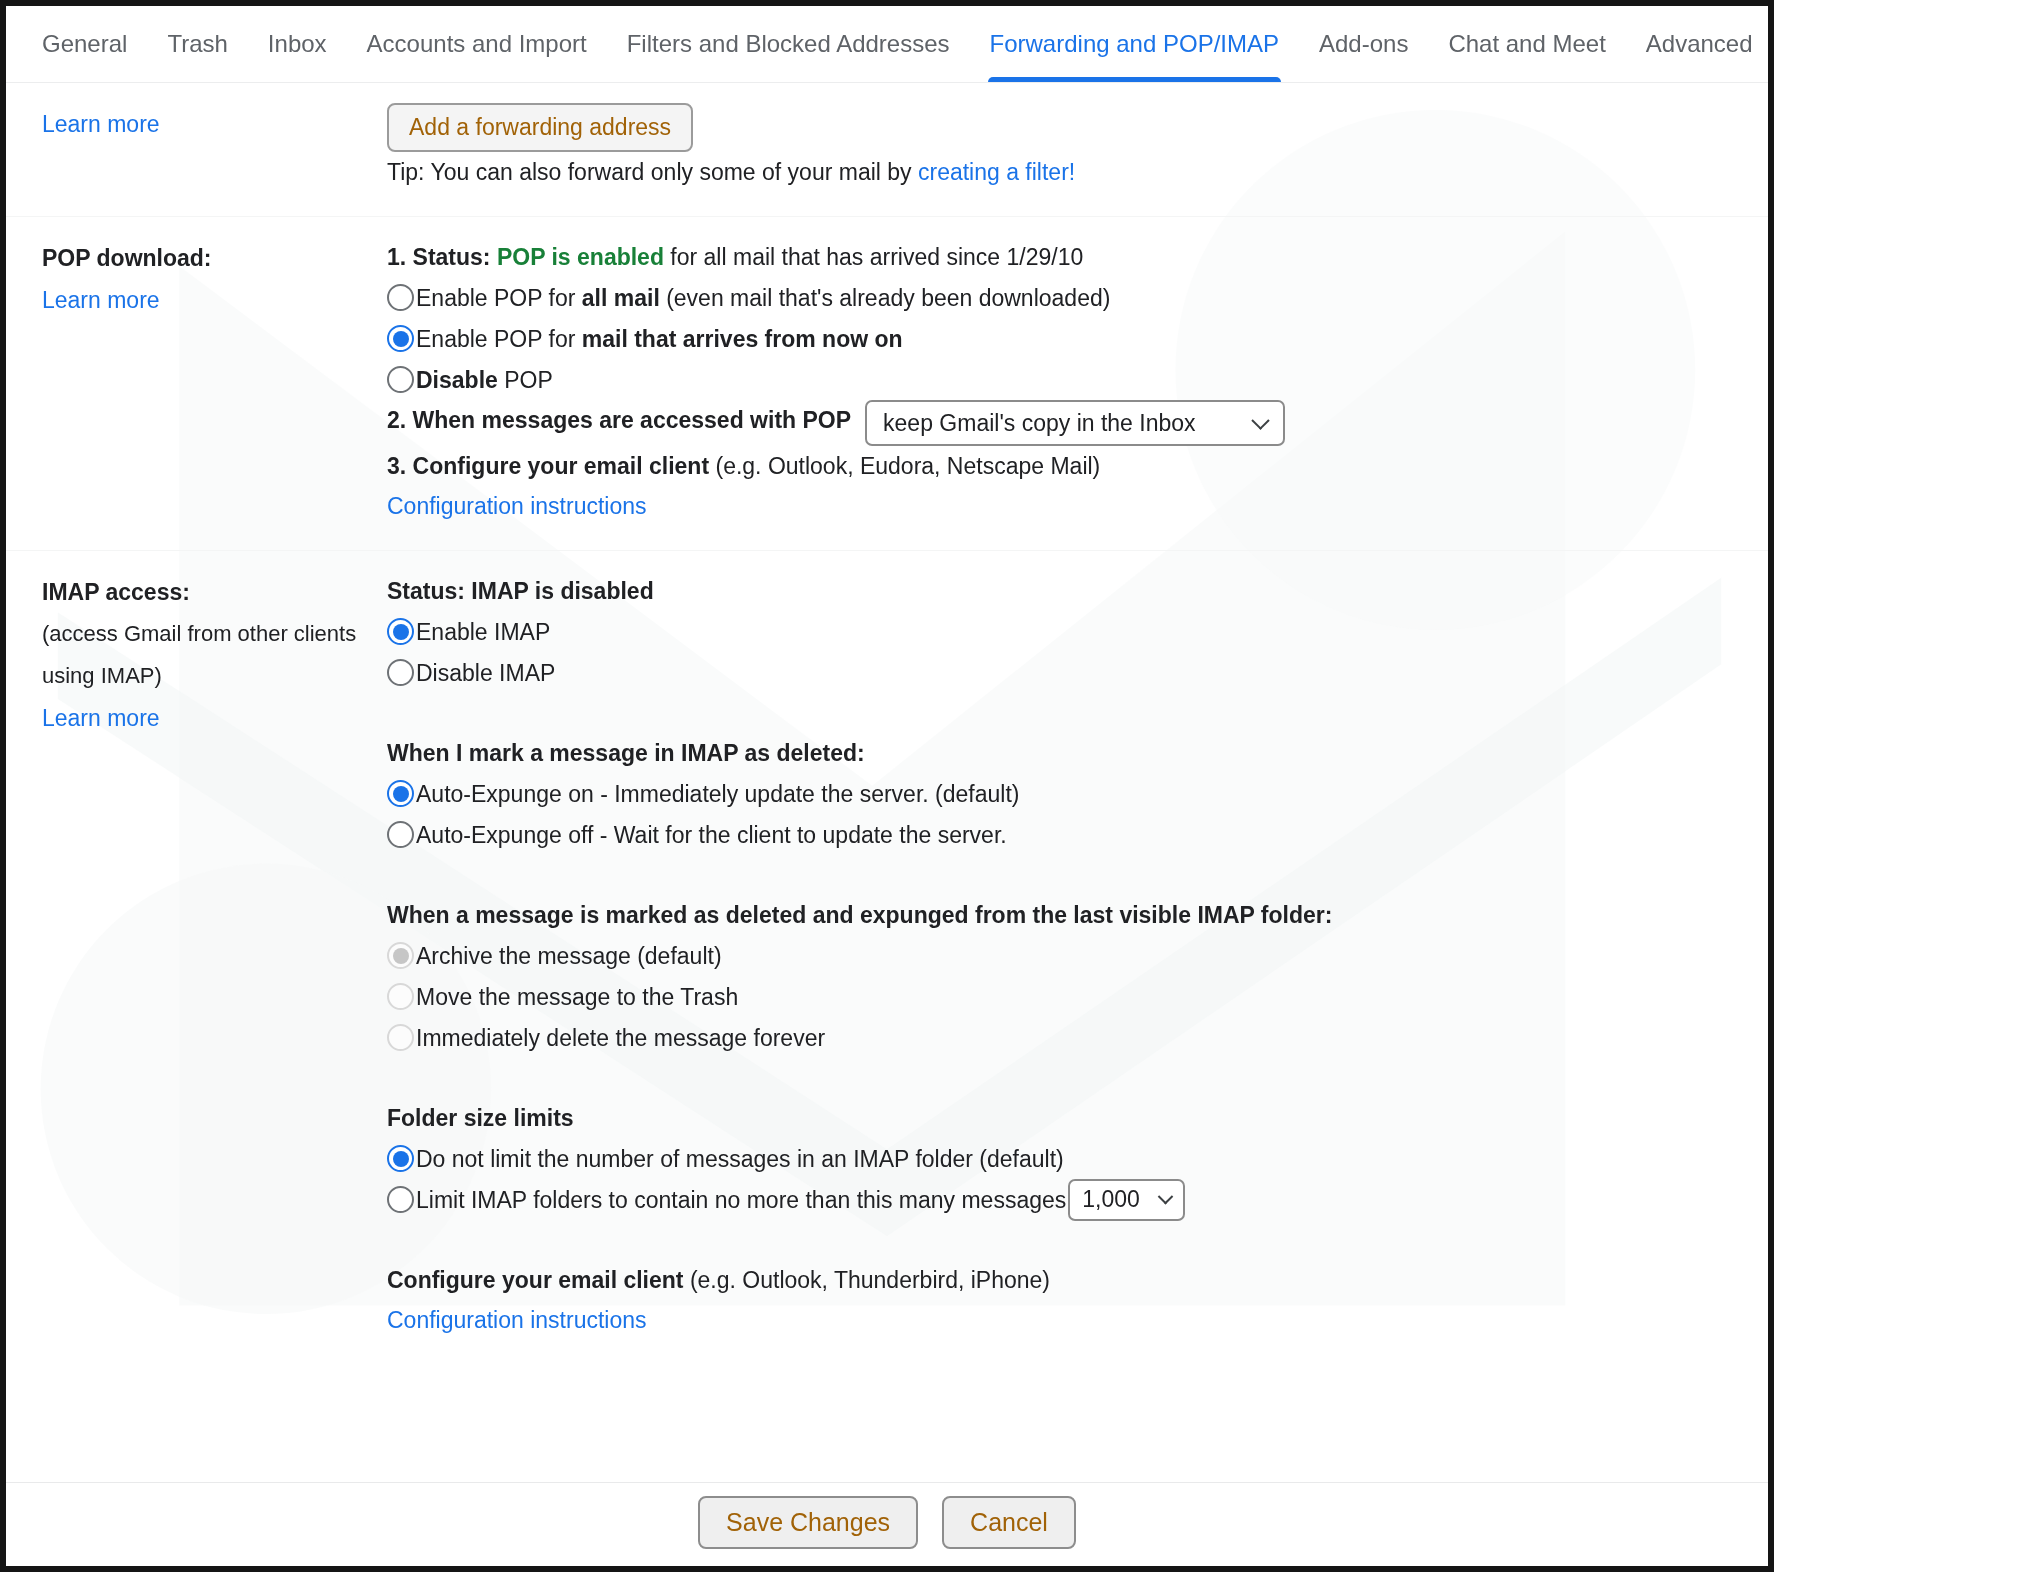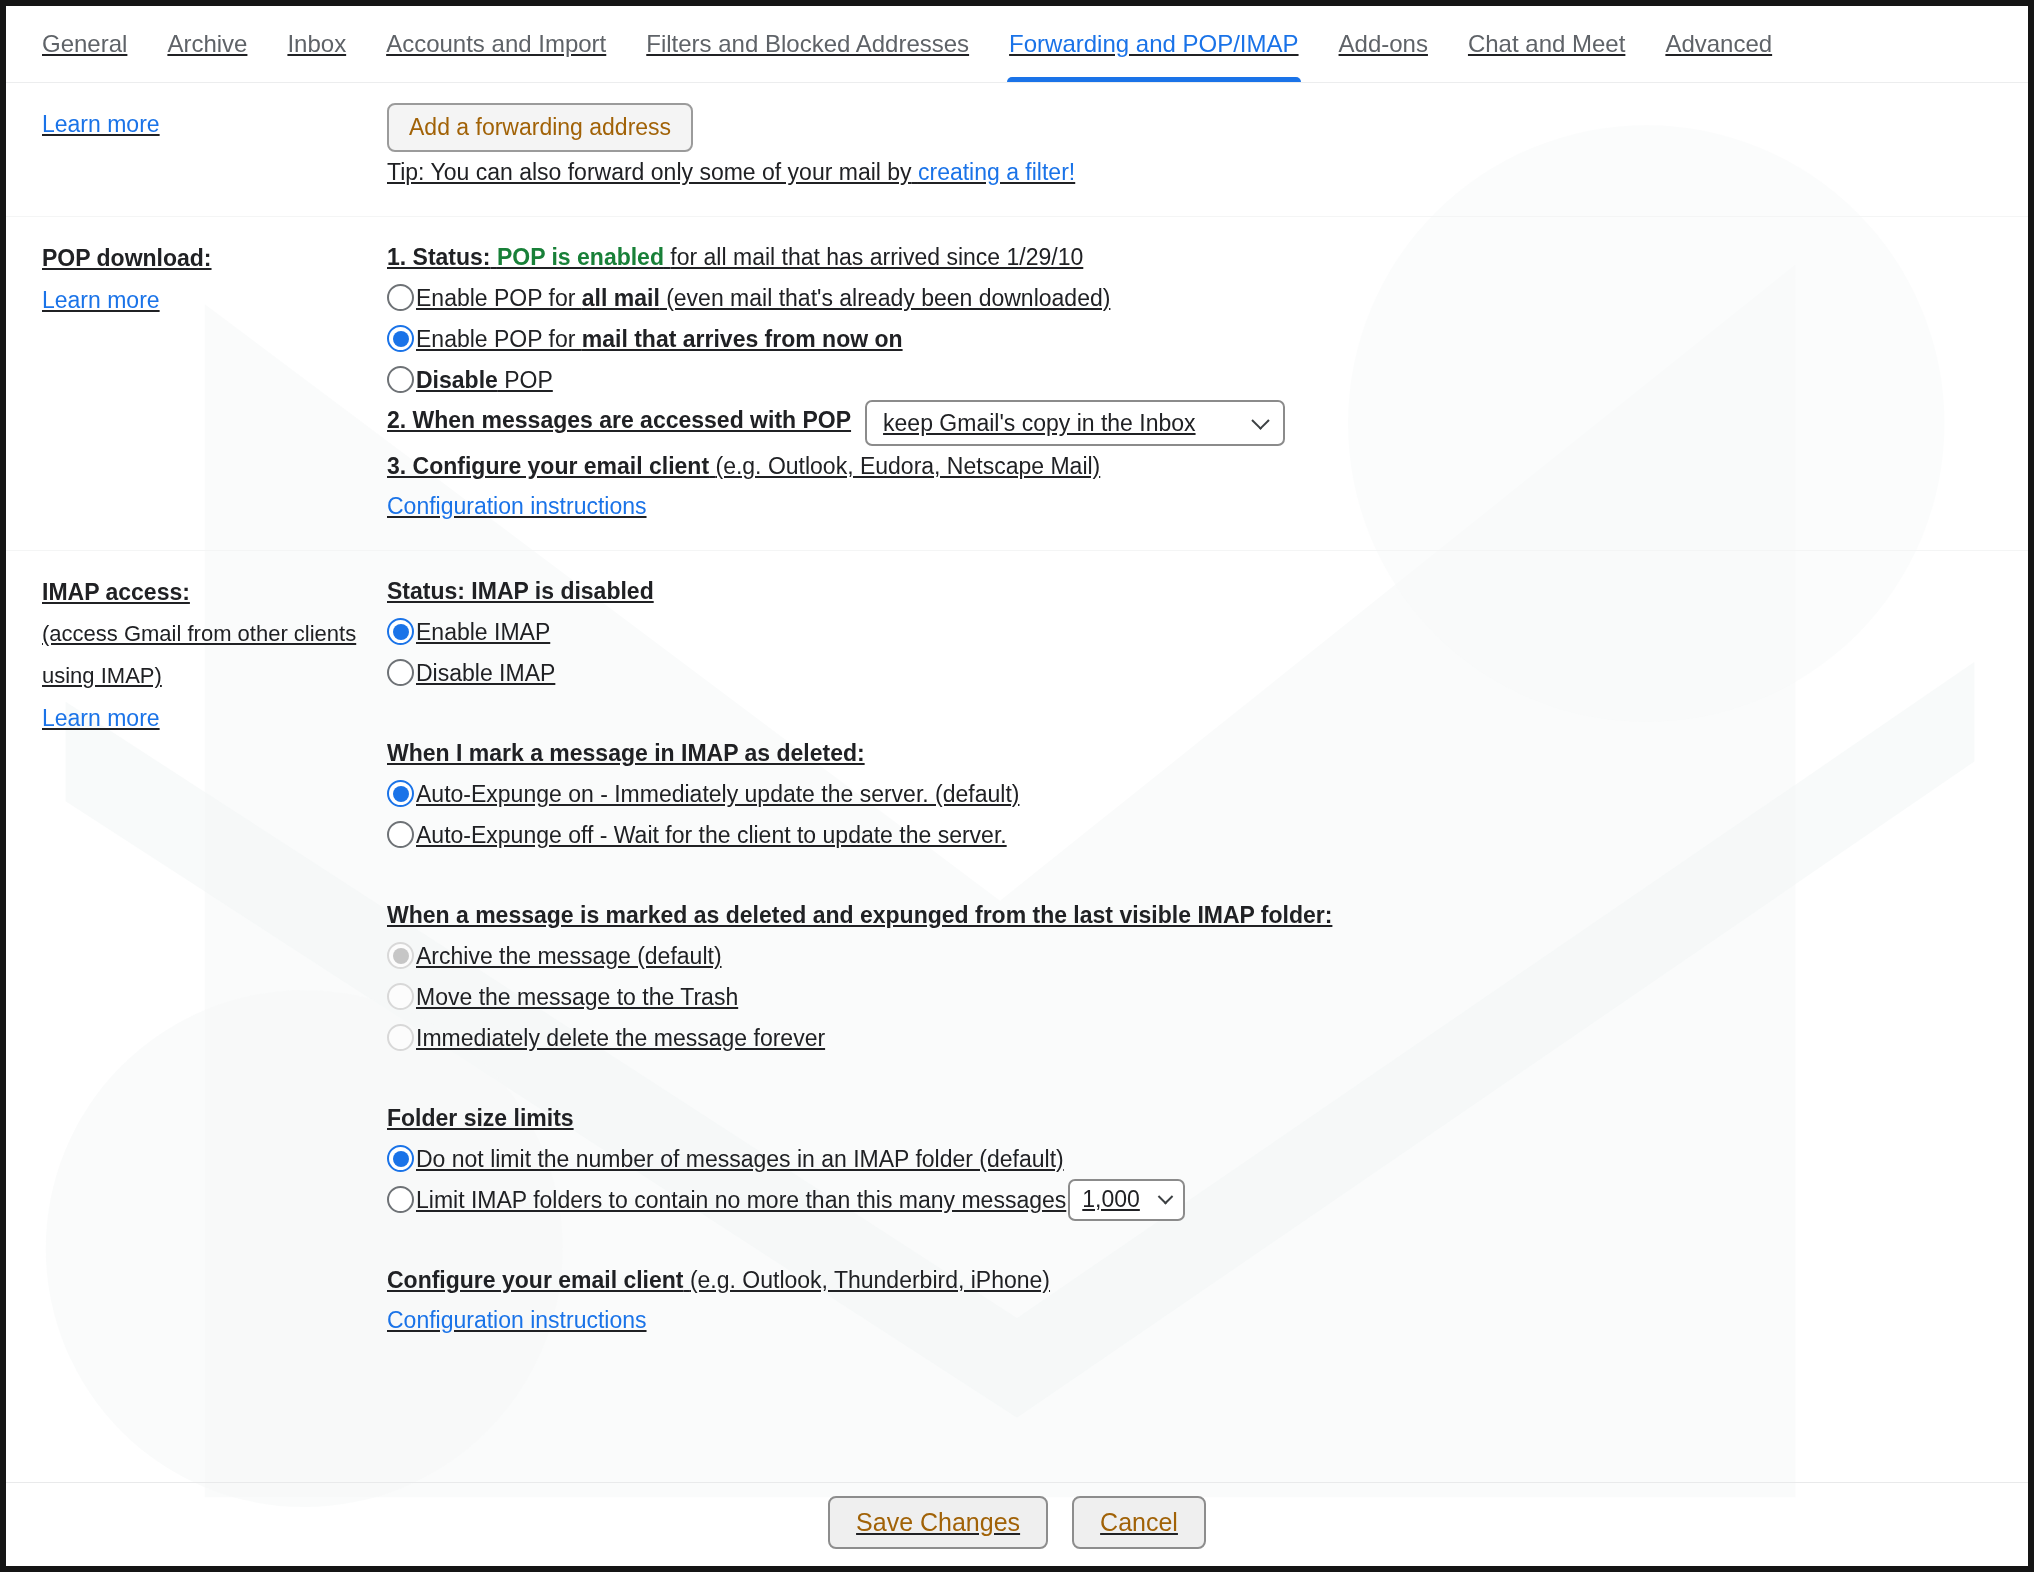--- a/index.html
+++ b/index.html
@@ -1,26 +1,26 @@
 <!DOCTYPE html>
 <html><head>
 <meta charset="utf-8">
 <style>
   html,body{margin:0;padding:0;background:#fff;}
   .page{
     position:relative;
     box-sizing:border-box;
-    width:2034px;height:1572px;
+    width:1774px;height:1572px;
     border:6px solid #151515;
     background:#fff;
     font-family:"Liberation Sans",sans-serif;
     color:#202124;
     font-size:23px;
     overflow:hidden;
-    display:flex;flex-direction:column;text-decoration:underline;
+    display:flex;flex-direction:column;
   }
   .watermark{position:absolute;inset:0;pointer-events:none;z-index:0;}
   .content-layer{position:relative;z-index:1;display:flex;flex-direction:column;height:100%;}
 
   
   .tabbar{display:flex;gap:40px;align-items:stretch;padding:0 20px 0 36px;height:76px;
           border-bottom:1px solid #ecedee;flex:none;background:transparent;white-space:nowrap;}
   .tab{color:#5f6368;font-size:24px;display:flex;align-items:center;position:relative;cursor:pointer;}
   .tab.active{color:#1a73e8;}
   .tab.active::after{content:"";position:absolute;left:-2px;right:-2px;bottom:0;height:5px;
@@ -82,21 +82,21 @@
       <path d="M60 700 L1017 1320 L1980 660 L1980 760 L1017 1420 L60 800 Z" fill="#f2f5f5" opacity="0.5"></path>
       <circle cx="300" cy="1250" r="260" fill="#f7f9f9" opacity="0.6"></circle>
       <circle cx="1650" cy="420" r="300" fill="#f8fafa" opacity="0.5"></circle>
     </g>
   </svg>
 
   <div class="content-layer">
 
     <nav class="tabbar">
       <span class="tab">General</span>
-      <span class="tab">Archive</span>
+      <span class="tab">Trash</span>
       <span class="tab">Inbox</span>
       <span class="tab">Accounts and Import</span>
       <span class="tab">Filters and Blocked Addresses</span>
       <span class="tab active">Forwarding and POP/IMAP</span>
       <span class="tab">Add-ons</span>
       <span class="tab">Chat and Meet</span>
       <span class="tab">Advanced</span>
     </nav>
 
     <main>

